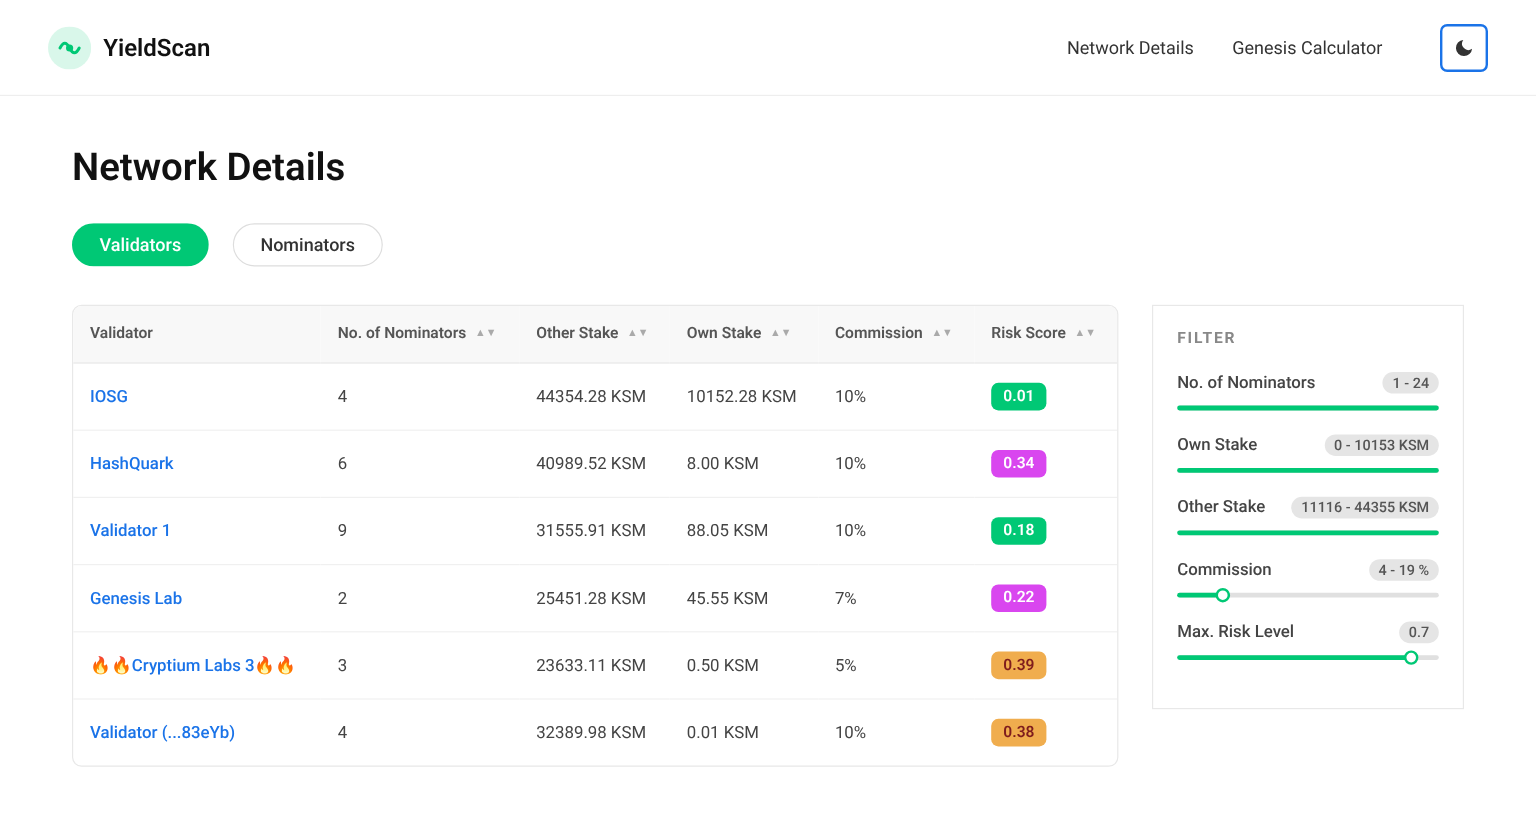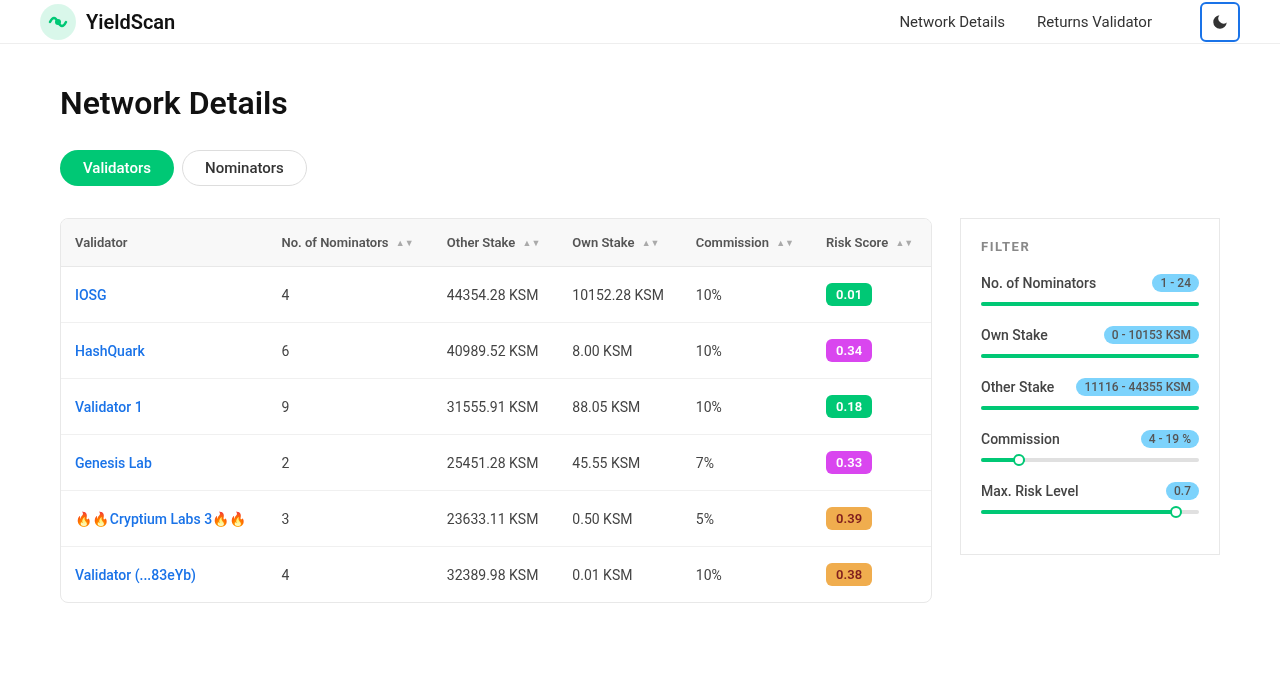--- a/index.html
+++ b/index.html
@@ -3,21 +3,21 @@
   <meta charset="utf-8">
   <style>
     * { box-sizing: border-box; margin: 0; padding: 0; }
     body { font-family: -apple-system, BlinkMacSystemFont, 'Segoe UI', Roboto, sans-serif; background: #fff; color: #333; }
     
     
     .header {
       display: flex;
       align-items: center;
       padding: 0 40px;
-      height: 44px;
+      height: 80px;
       border-bottom: 1px solid #eee;
     }
     .logo-area {
       display: flex;
       align-items: center;
       gap: 10px;
       flex: 1;
     }
     .logo-icon {
       width: 36px;
@@ -59,21 +59,21 @@
     .page-title {
       font-size: 32px;
       font-weight: 600;
       color: #111;
       margin-bottom: 28px;
     }
     
     
     .tabs {
       display: flex;
-      gap: 8px;
+      gap: 20px;
       margin-bottom: 32px;
     }
     .tab {
       padding: 8px 22px;
       border-radius: 24px;
       font-size: 15px;
       font-weight: 500;
       cursor: pointer;
       border: 1px solid transparent;
     }
@@ -174,21 +174,21 @@
       align-items: center;
       margin-bottom: 10px;
     }
     .filter-label {
       font-size: 14px;
       color: #444;
       font-weight: 500;
     }
     .filter-value {
       font-size: 12px;
-      background: #7dd3fc;
+      background: #e5e5e5;
       padding: 2px 8px;
       border-radius: 10px;
       color: #555;
       font-weight: 500;
     }
     .range-track {
       position: relative;
       height: 4px;
       background: #e0e0e0;
       border-radius: 2px;
@@ -233,21 +233,21 @@
 
     <svg class="logo-icon" viewBox="0 0 36 36" fill="none" xmlns="http://www.w3.org/2000/svg">
       <circle cx="18" cy="18" r="18" fill="#00c875" opacity="0.15"></circle>
       <path d="M10 18 Q14 10 18 18 Q22 26 26 18" stroke="#00c875" stroke-width="2.5" fill="none" stroke-linecap="round"></path>
       <circle cx="18" cy="18" r="3" fill="#00c875"></circle>
     </svg>
     <span class="logo-text">YieldScan</span>
   </div>
   <nav class="nav-links">
     <a class="nav-link">Network Details</a>
-    <a class="nav-link">Returns Validator</a>
+    <a class="nav-link">Genesis Calculator</a>
     <div class="theme-toggle">
       <svg width="18" height="18" viewBox="0 0 24 24" fill="#333">
         <path d="M21 12.79A9 9 0 1111.21 3 7 7 0 0021 12.79z"></path>
       </svg>
     </div>
   </nav>
 </header>
 
 <div class="page-content">
   <h1 class="page-title">Network Details</h1>
@@ -316,21 +316,21 @@
               <td>88.05 KSM</td>
               <td>10%</td>
               <td><span class="risk-badge risk-low">0.18</span></td>
             </tr>
             <tr>
               <td><span class="validator-link">Genesis Lab</span></td>
               <td>2</td>
               <td>25451.28 KSM</td>
               <td>45.55 KSM</td>
               <td>7%</td>
-              <td><span class="risk-badge risk-medium">0.33</span></td>
+              <td><span class="risk-badge risk-medium">0.22</span></td>
             </tr>
             <tr>
               <td><span class="validator-link">🔥🔥Cryptium Labs 3🔥🔥</span></td>
               <td>3</td>
               <td>23633.11 KSM</td>
               <td>0.50 KSM</td>
               <td>5%</td>
               <td><span class="risk-badge risk-medium-high">0.39</span></td>
             </tr>
             <tr>

